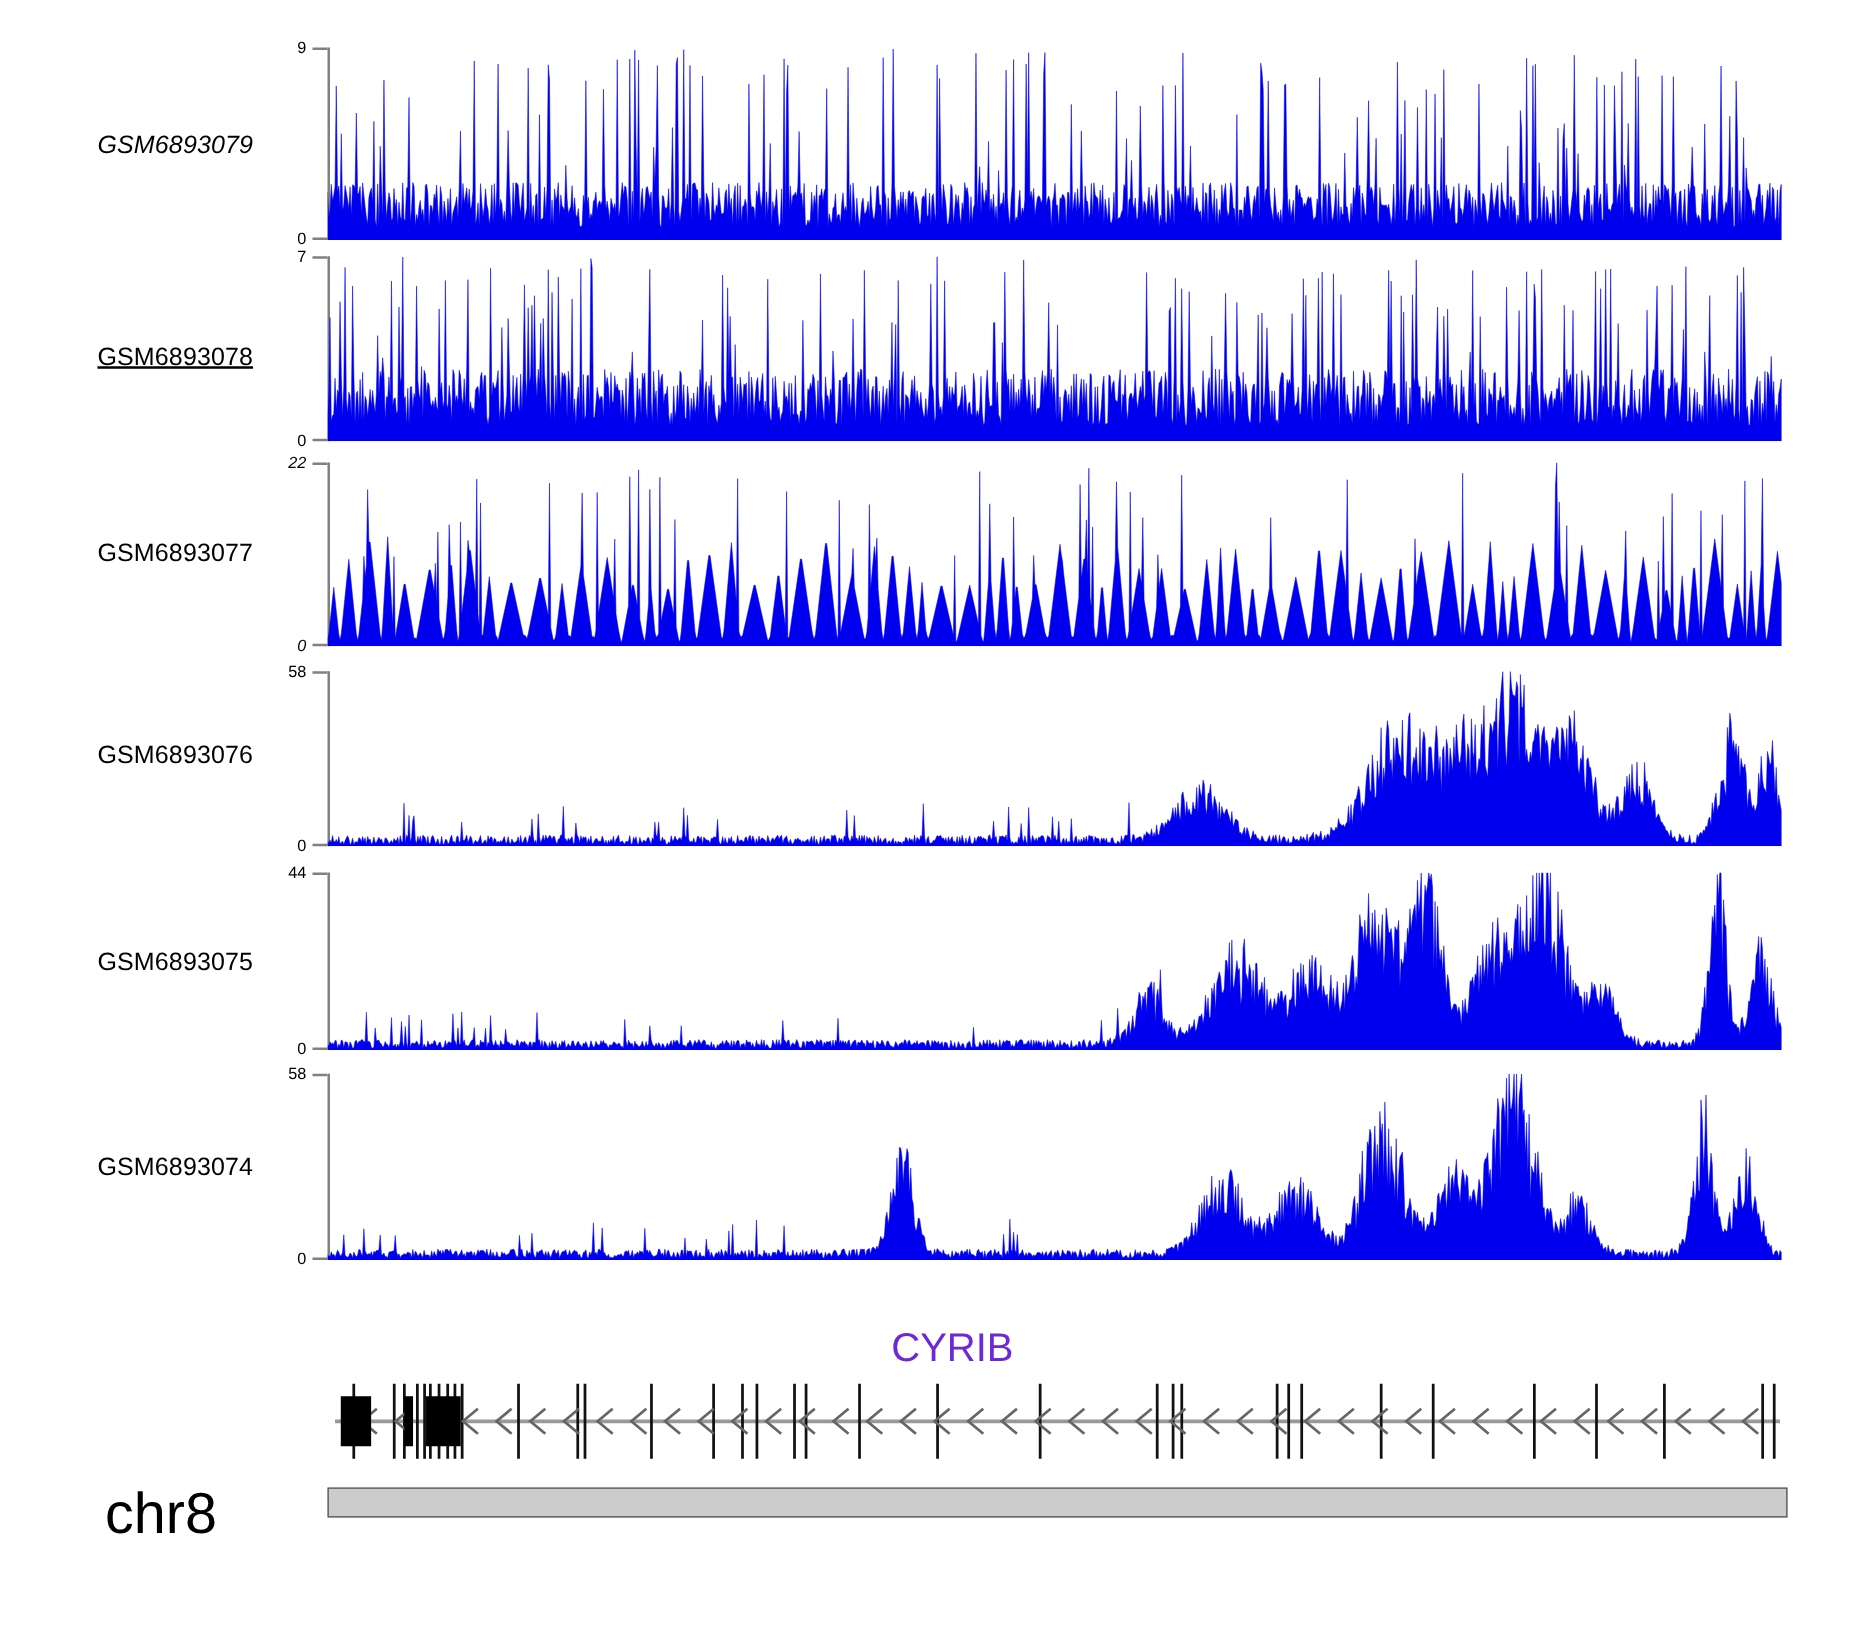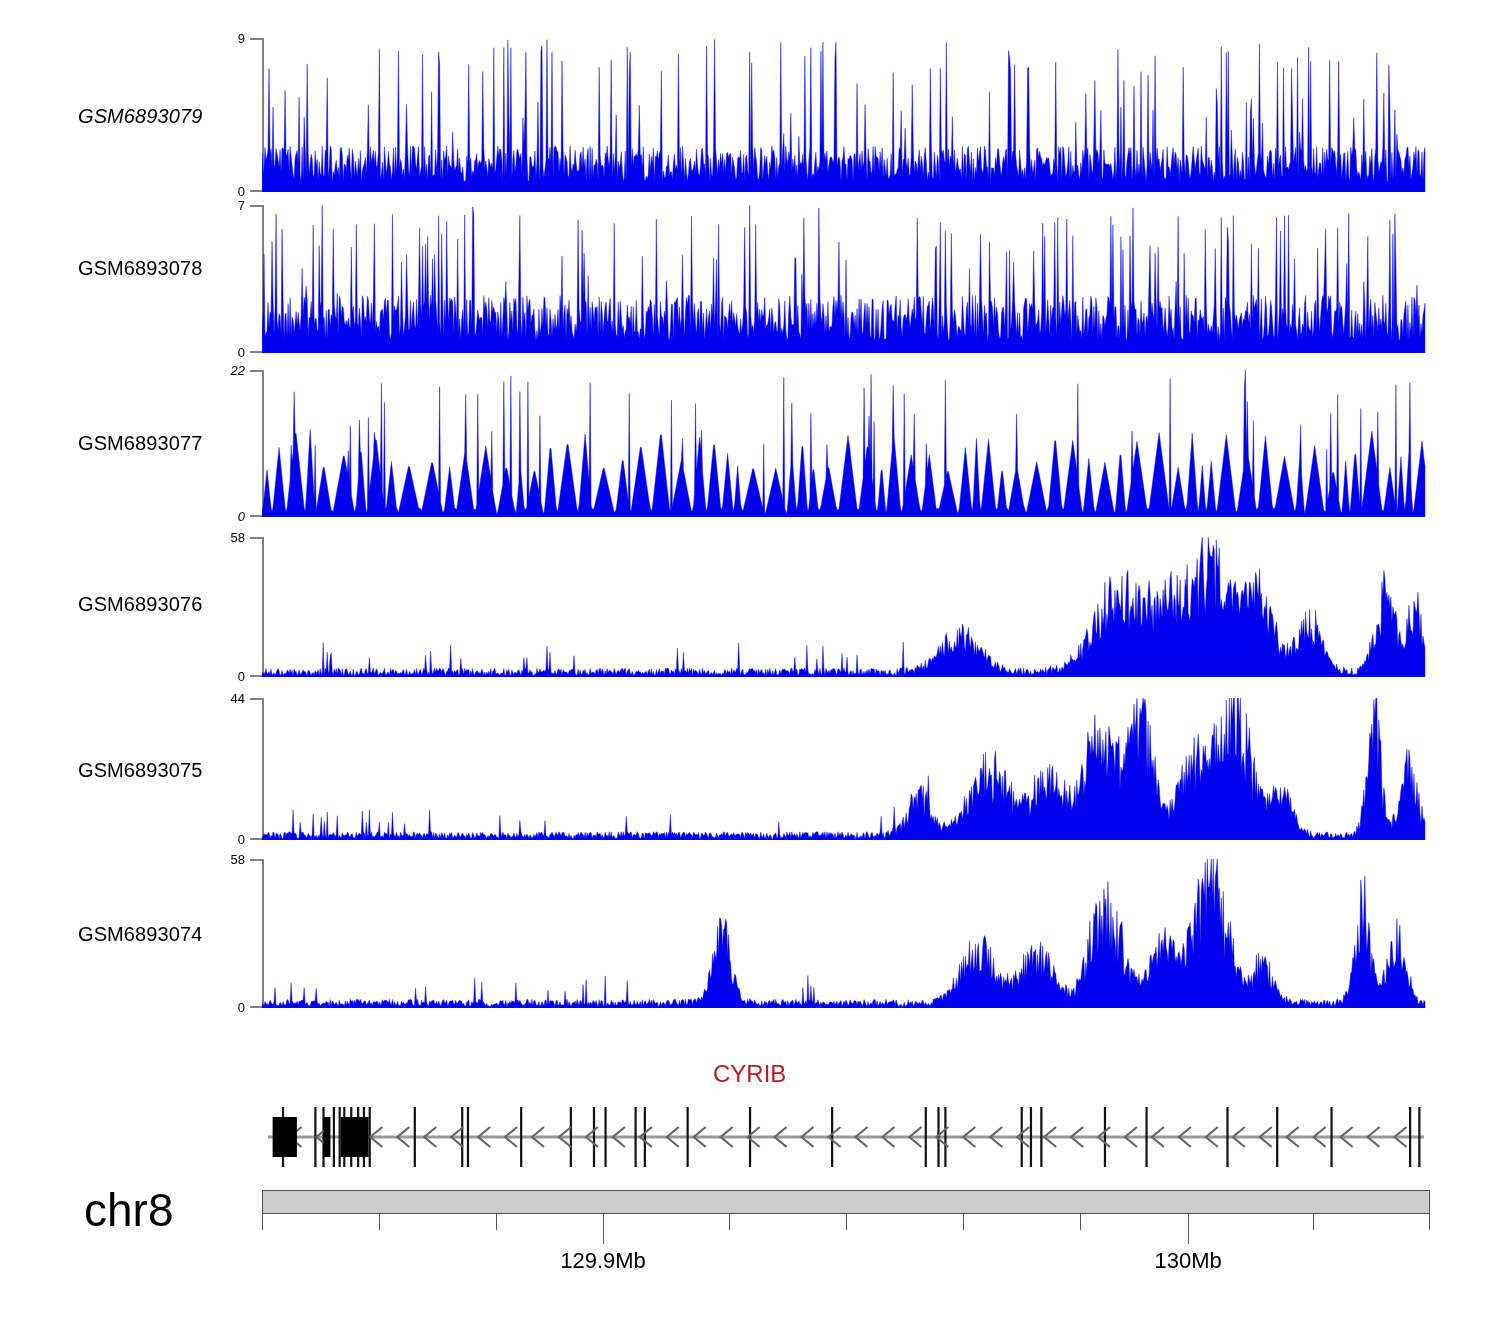--- a/index.html
+++ b/index.html
@@ -20,21 +20,21 @@
     position:absolute;right:100%;margin-right:5px;font-size:13px;color:#000;
     white-space:nowrap;line-height:1;
   }
   .axis-num.top{transform:translateY(-50%);}
   .axis-num.bot{transform:translateY(-50%);}
   .plot{position:absolute;overflow:hidden;}
   .plot svg{display:block;}
 
   
   .gene-title{
-    position:absolute;font-size:24px;color:#b91c1c;white-space:nowrap;
+    position:absolute;font-size:32px;color:#6d28d9;white-space:nowrap;
   }
   .gene-panel{position:absolute;}
 
   
   .chr-label{position:absolute;font-size:46px;color:#000;white-space:nowrap;text-align:center;}
   .ideo-bar{position:absolute;background:#cccccc;border:1px solid #4d4d4d;box-sizing:border-box;}
   .ruler{position:absolute;}
   .ruler-tick{position:absolute;width:1px;background:#555;}
   .ruler-lab{position:absolute;font-size:22px;color:#000;white-space:nowrap;transform:translateX(-50%);}
 </style>
@@ -52,21 +52,21 @@
           <div class="axis-num top" style="top: 0px;">9</div>
           <div class="axis-num bot" style="top: 153px;">0</div>
         </div>
         <div class="plot" style="left: 262px; top: 0px; width: 1164px; height: 154px;">
           <svg width="1164" height="154" viewBox="0 0 1160 100" preserveAspectRatio="none">
             <path d="M0,100 L0,74.89 L1,88.59 L2,84.13 L3,71.05 L4,79.46 L5,76.62 L6,72.47 L7,19.96 L8,74.77 L9,71.95 L10,83.02 L11,44.78 L12,84.85 L13,81.60 L14,71.71 L15,75.22 L16,79.25 L17,83.68 L18,72.38 L19,87.23 L20,71.35 L21,71.66 L22,73.22 L23,34.03 L24,76.25 L25,75.57 L26,72.19 L27,86.74 L28,70.32 L29,76.75 L30,82.74 L31,88.34 L32,91.79 L33,77.96 L34,74.92 L35,73.05 L36,80.79 L37,38.36 L38,89.25 L39,93.40 L40,70.86 L41,92.22 L42,51.26 L43,71.64 L44,87.64 L45,16.84 L46,74.34 L47,88.75 L48,81.43 L49,75.47 L50,78.65 L51,90.13 L52,88.66 L53,73.27 L54,83.02 L55,78.95 L56,92.43 L57,80.38 L58,87.69 L59,89.55 L60,70.28 L61,89.18 L62,89.82 L63,73.29 L64,72.29 L65,25.98 L66,90.62 L67,84.10 L68,70.15 L69,72.04 L70,93.00 L71,86.71 L72,89.73 L73,82.62 L74,79.46 L75,87.44 L76,84.09 L77,90.85 L78,71.72 L79,70.91 L80,75.83 L81,93.06 L82,81.99 L83,82.34 L84,86.23 L85,76.24 L86,79.16 L87,71.42 L88,84.22 L89,91.80 L90,72.18 L91,76.73 L92,90.77 L93,79.77 L94,85.12 L95,90.34 L96,78.48 L97,86.65 L98,73.27 L99,92.71 L100,86.13 L101,83.54 L102,81.33 L103,77.55 L104,88.59 L105,72.89 L106,43.35 L107,84.85 L108,70.66 L109,80.99 L110,76.95 L111,72.94 L112,81.97 L113,73.53 L114,84.30 L115,82.37 L116,74.41 L117,6.97 L118,91.79 L119,88.39 L120,80.67 L121,93.00 L122,70.72 L123,80.54 L124,87.98 L125,82.91 L126,73.46 L127,81.55 L128,84.16 L129,92.15 L130,86.66 L131,71.44 L132,91.34 L133,70.72 L134,87.64 L135,73.02 L136,8.54 L137,84.84 L138,78.86 L139,81.22 L140,90.00 L141,84.98 L142,91.58 L143,71.79 L144,43.14 L145,71.21 L146,85.19 L147,90.23 L148,70.29 L149,86.18 L150,70.33 L151,70.47 L152,71.57 L153,80.96 L154,85.95 L155,76.98 L156,70.48 L157,90.13 L158,86.87 L159,83.35 L160,10.73 L161,90.44 L162,70.59 L163,89.16 L164,82.01 L165,92.52 L166,76.94 L167,75.92 L168,93.06 L169,34.88 L170,89.29 L171,89.21 L172,88.25 L173,72.52 L174,86.63 L175,73.79 L176,8.96 L177,16.78 L178,92.59 L179,79.16 L180,93.21 L181,73.47 L182,79.17 L183,77.34 L184,70.25 L185,89.01 L186,76.59 L187,82.31 L188,83.30 L189,84.82 L190,61.16 L191,78.67 L192,86.39 L193,84.15 L194,82.75 L195,71.82 L196,86.35 L197,78.04 L198,86.82 L199,88.36 L200,83.65 L201,92.45 L202,93.19 L203,92.21 L204,76.85 L205,81.29 L206,17.26 L207,81.03 L208,77.84 L209,89.80 L210,86.31 L211,88.17 L212,79.69 L213,79.28 L214,75.11 L215,85.06 L216,80.92 L217,79.56 L218,81.80 L219,79.43 L220,21.69 L221,71.35 L222,83.92 L223,79.81 L224,84.61 L225,90.09 L226,78.39 L227,81.18 L228,84.32 L229,81.10 L230,85.49 L231,6.35 L232,88.39 L233,85.10 L234,77.51 L235,70.19 L236,77.00 L237,71.99 L238,72.60 L239,79.26 L240,93.31 L241,6.03 L242,90.04 L243,74.69 L244,88.23 L245,1.30 L246,50.97 L247,76.85 L248,6.47 L249,91.38 L250,78.51 L251,73.18 L252,86.53 L253,82.65 L254,73.18 L255,72.21 L256,75.64 L257,78.65 L258,75.07 L259,88.63 L260,51.80 L261,70.56 L262,51.79 L263,9.33 L264,76.57 L265,92.04 L266,93.32 L267,76.90 L268,77.46 L269,82.84 L270,83.93 L271,82.41 L272,73.36 L273,90.25 L274,80.71 L275,41.57 L276,82.73 L277,92.14 L278,8.57 L279,5.21 L280,85.23 L281,90.36 L282,85.25 L283,79.34 L284,1.11 L285,78.34 L286,78.71 L287,71.13 L288,80.73 L289,9.32 L290,89.94 L291,71.36 L292,70.37 L293,70.46 L294,73.76 L295,73.93 L296,87.38 L297,78.17 L298,83.38 L299,14.76 L300,71.17 L301,89.02 L302,75.65 L303,77.68 L304,80.28 L305,90.22 L306,89.24 L307,70.18 L308,84.09 L309,87.03 L310,81.80 L311,83.38 L312,72.89 L313,80.62 L314,86.50 L315,86.41 L316,85.72 L317,75.65 L318,73.85 L319,85.55 L320,70.84 L321,83.55 L322,78.39 L323,92.21 L324,76.27 L325,71.84 L326,92.11 L327,70.45 L328,91.29 L329,71.67 L330,90.93 L331,82.65 L332,82.15 L333,78.80 L334,81.38 L335,92.31 L336,18.99 L337,75.87 L338,83.30 L339,82.56 L340,83.17 L341,89.91 L342,74.53 L343,77.88 L344,70.17 L345,78.91 L346,83.55 L347,74.54 L348,14.17 L349,90.61 L350,74.95 L351,86.78 L352,76.90 L353,49.87 L354,93.09 L355,80.03 L356,84.70 L357,81.61 L358,73.78 L359,85.88 L360,93.38 L361,91.04 L362,73.47 L363,93.46 L364,5.91 L365,86.72 L366,23.54 L367,9.17 L368,84.82 L369,71.90 L370,82.66 L371,76.86 L372,76.66 L373,75.23 L374,77.63 L375,72.07 L376,43.63 L377,76.56 L378,75.55 L379,84.56 L380,70.61 L381,91.76 L382,92.63 L383,89.59 L384,91.40 L385,88.83 L386,75.13 L387,86.15 L388,76.84 L389,82.16 L390,71.35 L391,93.21 L392,76.80 L393,77.30 L394,73.40 L395,79.52 L396,74.75 L397,73.15 L398,21.39 L399,92.92 L400,86.33 L401,90.02 L402,91.31 L403,83.27 L404,82.94 L405,75.93 L406,89.17 L407,86.81 L408,86.93 L409,91.56 L410,81.30 L411,75.48 L412,85.33 L413,82.63 L414,85.68 L415,10.32 L416,82.28 L417,71.26 L418,91.04 L419,70.34 L420,79.89 L421,92.15 L422,78.29 L423,87.26 L424,93.40 L425,87.89 L426,80.41 L427,78.17 L428,86.35 L429,86.11 L430,84.21 L431,79.95 L432,87.54 L433,72.17 L434,82.79 L435,88.19 L436,89.40 L437,83.35 L438,72.50 L439,71.67 L440,81.58 L441,81.76 L442,89.57 L443,5.28 L444,74.84 L445,77.68 L446,93.49 L447,78.07 L448,89.07 L449,89.37 L450,71.91 L451,0.83 L452,71.67 L453,80.03 L454,88.56 L455,79.04 L456,85.14 L457,74.99 L458,81.56 L459,75.01 L460,86.50 L461,78.72 L462,87.52 L463,75.00 L464,74.27 L465,77.74 L466,75.44 L467,74.82 L468,88.91 L469,77.39 L470,81.20 L471,84.95 L472,92.17 L473,90.59 L474,78.48 L475,77.04 L476,78.55 L477,73.20 L478,87.84 L479,87.12 L480,75.64 L481,92.10 L482,77.56 L483,76.02 L484,85.66 L485,90.31 L486,9.04 L487,91.01 L488,16.11 L489,71.75 L490,84.88 L491,71.18 L492,76.40 L493,81.36 L494,91.68 L495,91.61 L496,86.04 L497,71.11 L498,72.90 L499,92.16 L500,84.44 L501,76.30 L502,81.74 L503,76.92 L504,87.11 L505,92.11 L506,80.62 L507,85.21 L508,70.16 L509,74.77 L510,72.79 L511,77.43 L512,92.62 L513,77.54 L514,91.07 L515,83.31 L516,81.43 L517,2.98 L518,84.42 L519,72.33 L520,61.90 L521,86.81 L522,70.23 L523,78.82 L524,81.21 L525,73.93 L526,78.19 L527,48.79 L528,85.89 L529,78.66 L530,85.21 L531,76.24 L532,88.74 L533,82.45 L534,91.46 L535,63.91 L536,82.94 L537,80.75 L538,81.82 L539,75.46 L540,85.43 L541,11.68 L542,77.53 L543,87.17 L544,92.30 L545,78.85 L546,71.40 L547,6.26 L548,90.99 L549,87.99 L550,89.84 L551,79.99 L552,74.19 L553,88.07 L554,83.36 L555,85.91 L556,79.06 L557,8.56 L558,71.00 L559,2.75 L560,77.89 L561,74.72 L562,79.90 L563,73.25 L564,87.11 L565,82.37 L566,78.10 L567,76.99 L568,77.93 L569,81.10 L570,78.70 L571,13.55 L572,2.67 L573,82.79 L574,79.14 L575,77.16 L576,79.71 L577,93.45 L578,79.95 L579,77.49 L580,70.56 L581,82.35 L582,81.80 L583,93.17 L584,78.10 L585,79.00 L586,76.29 L587,76.83 L588,79.12 L589,93.26 L590,75.17 L591,75.49 L592,84.88 L593,29.54 L594,85.77 L595,80.30 L596,75.22 L597,86.13 L598,73.31 L599,84.10 L600,80.02 L601,43.30 L602,76.36 L603,92.39 L604,71.94 L605,79.36 L606,80.26 L607,88.43 L608,86.04 L609,70.61 L610,88.31 L611,70.29 L612,76.55 L613,77.64 L614,78.16 L615,86.57 L616,74.07 L617,84.28 L618,71.41 L619,91.05 L620,78.81 L621,84.05 L622,90.02 L623,78.06 L624,90.45 L625,91.54 L626,88.48 L627,75.26 L628,91.18 L629,22.60 L630,89.60 L631,88.41 L632,88.38 L633,85.68 L634,84.19 L635,71.22 L636,72.97 L637,47.27 L638,89.64 L639,79.15 L640,78.21 L641,58.62 L642,81.22 L643,83.95 L644,78.16 L645,89.27 L646,88.58 L647,76.65 L648,30.41 L649,71.09 L650,87.71 L651,79.84 L652,81.35 L653,87.65 L654,79.78 L655,72.57 L656,86.71 L657,76.78 L658,81.11 L659,89.89 L660,76.62 L661,71.11 L662,80.47 L663,93.11 L664,87.12 L665,90.11 L666,19.74 L667,70.21 L668,90.25 L669,91.78 L670,74.13 L671,83.08 L672,90.42 L673,76.14 L674,79.82 L675,93.04 L676,19.76 L677,72.41 L678,75.35 L679,72.72 L680,79.33 L681,81.22 L682,2.88 L683,81.42 L684,72.02 L685,83.57 L686,76.73 L687,78.54 L688,51.12 L689,85.57 L690,72.65 L691,86.02 L692,83.79 L693,78.03 L694,83.67 L695,85.97 L696,84.86 L697,91.39 L698,70.41 L699,89.62 L700,75.38 L701,75.96 L702,92.22 L703,71.96 L704,70.34 L705,80.35 L706,87.21 L707,74.04 L708,91.98 L709,78.50 L710,92.52 L711,84.11 L712,88.09 L713,71.33 L714,81.06 L715,74.63 L716,70.61 L717,84.11 L718,87.86 L719,85.18 L720,70.26 L721,73.35 L722,83.18 L723,83.90 L724,91.60 L725,34.88 L726,93.49 L727,84.36 L728,84.45 L729,84.43 L730,89.62 L731,77.77 L732,82.62 L733,72.30 L734,71.95 L735,79.35 L736,86.53 L737,89.78 L738,81.14 L739,76.98 L740,81.51 L741,73.16 L742,71.99 L743,89.70 L744,8.13 L745,12.42 L746,22.08 L747,81.14 L748,73.93 L749,73.20 L750,17.43 L751,75.24 L752,82.64 L753,86.13 L754,90.21 L755,72.94 L756,81.06 L757,88.47 L758,85.49 L759,90.99 L760,84.31 L761,92.10 L762,77.52 L763,19.49 L764,19.02 L765,71.67 L766,86.98 L767,78.87 L768,87.83 L769,84.97 L770,79.38 L771,93.27 L772,71.85 L773,71.45 L774,77.70 L775,73.58 L776,77.61 L777,78.18 L778,83.48 L779,80.80 L780,82.72 L781,79.49 L782,77.45 L783,78.81 L784,77.73 L785,83.55 L786,89.96 L787,88.43 L788,87.99 L789,78.59 L790,82.26 L791,15.64 L792,81.02 L793,92.97 L794,70.58 L795,75.11 L796,71.14 L797,92.72 L798,70.48 L799,72.24 L800,81.62 L801,90.46 L802,87.84 L803,81.73 L804,70.61 L805,92.44 L806,73.68 L807,90.91 L808,82.77 L809,87.05 L810,86.38 L811,54.79 L812,82.66 L813,82.99 L814,89.34 L815,91.94 L816,80.94 L817,88.05 L818,72.75 L819,79.33 L820,72.81 L821,36.25 L822,75.01 L823,71.50 L824,91.67 L825,75.62 L826,79.72 L827,86.08 L828,87.78 L829,66.22 L830,27.65 L831,74.87 L832,72.54 L833,74.35 L834,82.07 L835,73.42 L836,47.20 L837,89.06 L838,92.14 L839,72.68 L840,81.31 L841,81.94 L842,81.91 L843,82.12 L844,81.74 L845,83.79 L846,81.47 L847,86.19 L848,92.16 L849,86.88 L850,70.95 L851,91.25 L852,79.95 L853,7.55 L854,72.71 L855,86.49 L856,44.98 L857,92.20 L858,74.05 L859,27.50 L860,89.52 L861,90.18 L862,80.21 L863,75.29 L864,71.19 L865,75.34 L866,71.07 L867,92.14 L868,82.81 L869,31.17 L870,84.03 L871,90.40 L872,72.95 L873,89.00 L874,81.69 L875,88.25 L876,21.86 L877,91.04 L878,71.01 L879,78.20 L880,86.01 L881,93.10 L882,83.59 L883,24.10 L884,86.63 L885,74.23 L886,80.71 L887,84.84 L888,46.87 L889,92.87 L890,11.52 L891,81.08 L892,71.38 L893,79.41 L894,78.37 L895,85.75 L896,82.70 L897,78.70 L898,72.25 L899,90.81 L900,91.85 L901,90.56 L902,70.62 L903,83.30 L904,84.01 L905,88.09 L906,83.50 L907,75.91 L908,71.25 L909,82.51 L910,73.97 L911,76.05 L912,85.78 L913,77.69 L914,92.99 L915,79.03 L916,83.54 L917,87.89 L918,18.92 L919,78.77 L920,88.21 L921,75.75 L922,76.36 L923,80.39 L924,88.29 L925,91.73 L926,86.10 L927,78.29 L928,70.37 L929,78.68 L930,84.81 L931,80.35 L932,75.24 L933,71.57 L934,87.26 L935,89.06 L936,70.19 L937,79.07 L938,81.11 L939,83.62 L940,84.77 L941,51.20 L942,90.98 L943,77.27 L944,77.95 L945,87.07 L946,79.35 L947,84.05 L948,92.88 L949,86.99 L950,90.48 L951,32.79 L952,42.41 L953,78.72 L954,70.40 L955,93.27 L956,5.55 L957,80.25 L958,92.35 L959,89.56 L960,91.33 L961,9.40 L962,72.08 L963,8.63 L964,89.90 L965,88.29 L966,59.83 L967,77.32 L968,92.63 L969,78.94 L970,71.96 L971,93.02 L972,77.50 L973,80.65 L974,90.81 L975,85.98 L976,91.15 L977,74.18 L978,79.75 L979,91.36 L980,92.19 L981,41.89 L982,91.54 L983,77.23 L984,92.21 L985,47.71 L986,39.54 L987,80.23 L988,52.33 L989,81.01 L990,89.39 L991,85.62 L992,79.46 L993,74.05 L994,4.02 L995,73.77 L996,80.54 L997,55.18 L998,85.04 L999,88.17 L1000,90.52 L1001,89.42 L1002,76.61 L1003,82.96 L1004,74.08 L1005,72.80 L1006,74.37 L1007,91.42 L1008,81.59 L1009,92.74 L1010,71.53 L1011,80.81 L1012,15.47 L1013,84.19 L1014,79.05 L1015,76.05 L1016,89.59 L1017,89.67 L1018,19.47 L1019,84.00 L1020,70.69 L1021,84.53 L1022,83.78 L1023,85.54 L1024,81.97 L1025,80.57 L1026,19.81 L1027,51.94 L1028,81.24 L1029,76.35 L1030,71.08 L1031,83.11 L1032,12.61 L1033,90.58 L1034,61.08 L1035,70.99 L1036,74.89 L1037,39.48 L1038,78.72 L1039,85.82 L1040,82.82 L1041,87.49 L1042,84.42 L1043,6.06 L1044,87.96 L1045,15.16 L1046,82.09 L1047,89.31 L1048,71.88 L1049,86.86 L1050,88.82 L1051,70.60 L1052,91.37 L1053,85.72 L1054,80.97 L1055,81.28 L1056,90.92 L1057,71.32 L1058,89.19 L1059,74.21 L1060,83.40 L1061,72.24 L1062,78.97 L1063,79.25 L1064,14.61 L1065,82.53 L1066,71.30 L1067,72.56 L1068,74.99 L1069,73.31 L1070,80.83 L1071,88.44 L1072,72.27 L1073,15.16 L1074,77.90 L1075,75.50 L1076,91.80 L1077,83.60 L1078,75.09 L1079,74.38 L1080,92.24 L1081,84.17 L1082,73.57 L1083,89.91 L1084,92.96 L1085,70.90 L1086,76.51 L1087,71.97 L1088,51.72 L1089,71.57 L1090,72.51 L1091,85.61 L1092,89.29 L1093,86.99 L1094,88.86 L1095,92.59 L1096,75.95 L1097,83.31 L1098,39.70 L1099,81.39 L1100,73.69 L1101,89.07 L1102,90.89 L1103,88.71 L1104,76.88 L1105,82.79 L1106,71.72 L1107,88.12 L1108,92.42 L1109,77.29 L1110,71.26 L1111,9.63 L1112,77.79 L1113,87.20 L1114,84.31 L1115,80.16 L1116,82.24 L1117,70.89 L1118,35.75 L1119,83.93 L1120,72.61 L1121,93.08 L1122,92.79 L1123,17.40 L1124,44.83 L1125,92.22 L1126,74.23 L1127,91.86 L1128,77.89 L1129,46.77 L1130,90.08 L1131,62.58 L1132,72.83 L1133,74.25 L1134,77.15 L1135,79.53 L1136,87.80 L1137,84.43 L1138,88.75 L1139,78.39 L1140,76.86 L1141,71.28 L1142,70.89 L1143,83.94 L1144,76.66 L1145,91.82 L1146,88.11 L1147,83.27 L1148,74.13 L1149,79.74 L1150,70.48 L1151,88.76 L1152,72.67 L1153,73.89 L1154,90.27 L1155,88.30 L1156,74.03 L1157,93.20 L1158,74.62 L1159,71.13 L1159,100 Z" fill="#0000ee" stroke="#0000ee" stroke-width="0.35"></path>
           </svg>
         </div>
       </div>
       <div class="track" style="top: 205px; height: 158px;">
-        <div class="track-label" style="top: 52px;">GSM6893078</div>
+        <div class="track-label" style="top: 70px; text-decoration: underline;">GSM6893078</div>
         <div class="axis" style="left: 250px; top: 0px; width: 14px; height: 148px;">
           <div class="axis-line" style="height:148px;left:12px;"></div>
           <div class="axis-tick" style="top:0px;"></div>
           <div class="axis-tick" style="top:146px;"></div>
           <div class="axis-num top" style="top: 0px;">7</div>
           <div class="axis-num bot" style="top: 147px;">0</div>
         </div>
         <div class="plot" style="left: 262px; top: 0px; width: 1164px; height: 148px;">
           <svg width="1164" height="148" viewBox="0 0 1160 100" preserveAspectRatio="none">
             <path d="M0,100 L0,86.95 L1,73.92 L2,33.14 L3,89.06 L4,86.20 L5,85.44 L6,65.95 L7,83.12 L8,72.25 L9,73.94 L10,24.58 L11,64.46 L12,86.52 L13,70.70 L14,6.02 L15,77.62 L16,84.66 L17,73.46 L18,75.42 L19,87.07 L20,16.08 L21,63.59 L22,90.40 L23,74.11 L24,72.96 L25,88.45 L26,66.65 L27,88.60 L28,62.76 L29,88.03 L30,75.69 L31,77.73 L32,86.37 L33,79.83 L34,71.96 L35,81.38 L36,72.53 L37,79.76 L38,84.52 L39,74.09 L40,42.89 L41,75.31 L42,62.28 L43,66.02 L44,54.87 L45,63.90 L46,88.66 L47,75.86 L48,76.60 L49,65.23 L50,76.19 L51,13.46 L52,80.93 L53,77.09 L54,76.54 L55,85.45 L56,83.44 L57,27.42 L58,68.66 L59,64.95 L60,0.43 L61,77.29 L62,75.87 L63,91.15 L64,71.43 L65,91.25 L66,70.71 L67,70.44 L68,83.02 L69,74.16 L70,76.75 L71,16.10 L72,67.05 L73,74.74 L74,77.03 L75,59.63 L76,87.57 L77,61.63 L78,63.69 L79,75.35 L80,68.29 L81,69.62 L82,78.91 L83,81.48 L84,78.06 L85,81.83 L86,76.27 L87,81.38 L88,83.19 L89,28.45 L90,72.65 L91,68.35 L92,81.65 L93,78.53 L94,13.13 L95,79.93 L96,82.08 L97,69.78 L98,76.96 L99,89.19 L100,61.29 L101,63.53 L102,78.94 L103,75.33 L104,79.23 L105,61.62 L106,64.39 L107,76.44 L108,80.51 L109,66.18 L110,81.77 L111,60.94 L112,12.64 L113,84.78 L114,78.63 L115,83.51 L116,81.87 L117,85.45 L118,72.48 L119,70.97 L120,70.40 L121,77.35 L122,64.95 L123,62.75 L124,74.10 L125,64.50 L126,64.57 L127,87.06 L128,91.12 L129,86.19 L130,6.46 L131,76.01 L132,68.19 L133,71.17 L134,71.32 L135,67.64 L136,61.71 L137,88.93 L138,80.68 L139,38.51 L140,69.97 L141,89.35 L142,82.54 L143,75.17 L144,33.64 L145,61.22 L146,84.02 L147,84.14 L148,64.38 L149,83.98 L150,71.92 L151,65.47 L152,80.34 L153,84.07 L154,63.72 L155,83.77 L156,64.44 L157,15.45 L158,66.39 L159,76.51 L160,27.80 L161,69.01 L162,64.32 L163,26.53 L164,70.25 L165,21.32 L166,64.47 L167,76.27 L168,61.00 L169,69.16 L170,36.33 L171,74.49 L172,33.60 L173,63.70 L174,73.89 L175,86.55 L176,7.22 L177,78.89 L178,88.31 L179,19.54 L180,62.05 L181,89.32 L182,64.43 L183,81.09 L184,11.17 L185,62.78 L186,79.76 L187,62.79 L188,65.79 L189,63.23 L190,65.75 L191,87.17 L192,62.19 L193,69.24 L194,81.74 L195,23.04 L196,86.04 L197,77.11 L198,91.21 L199,77.46 L200,70.68 L201,83.97 L202,6.71 L203,88.79 L204,63.94 L205,88.08 L206,85.93 L207,64.56 L208,64.40 L209,83.43 L210,1.26 L211,6.13 L212,87.17 L213,87.21 L214,79.85 L215,70.83 L216,75.11 L217,77.93 L218,75.66 L219,76.25 L220,87.40 L221,61.15 L222,69.89 L223,65.58 L224,70.56 L225,82.62 L226,62.78 L227,78.62 L228,78.94 L229,64.61 L230,71.72 L231,68.99 L232,72.89 L233,72.37 L234,86.50 L235,72.28 L236,76.84 L237,89.22 L238,65.95 L239,89.75 L240,77.75 L241,62.53 L242,66.91 L243,51.67 L244,71.87 L245,91.30 L246,85.96 L247,65.82 L248,79.11 L249,71.63 L250,86.00 L251,63.18 L252,66.75 L253,63.08 L254,81.92 L255,88.30 L256,48.52 L257,7.11 L258,78.09 L259,90.03 L260,62.24 L261,77.95 L262,72.72 L263,90.50 L264,61.39 L265,71.81 L266,65.40 L267,63.66 L268,80.20 L269,74.42 L270,74.50 L271,70.27 L272,85.36 L273,91.44 L274,84.78 L275,91.44 L276,70.27 L277,87.27 L278,83.08 L279,69.81 L280,82.10 L281,62.06 L282,63.34 L283,81.74 L284,69.38 L285,87.33 L286,88.11 L287,70.23 L288,77.35 L289,89.52 L290,76.78 L291,84.92 L292,73.93 L293,84.71 L294,80.53 L295,70.55 L296,85.51 L297,61.24 L298,71.09 L299,34.42 L300,84.60 L301,72.49 L302,67.76 L303,90.83 L304,69.98 L305,74.22 L306,64.35 L307,81.52 L308,74.76 L309,85.31 L310,88.42 L311,90.30 L312,80.45 L313,85.64 L314,79.18 L315,10.16 L316,70.94 L317,78.43 L318,79.58 L319,17.05 L320,62.71 L321,32.47 L322,65.45 L323,65.36 L324,88.29 L325,47.74 L326,80.67 L327,69.20 L328,85.02 L329,65.29 L330,71.91 L331,79.36 L332,68.97 L333,70.02 L334,68.48 L335,88.80 L336,62.25 L337,85.85 L338,65.30 L339,72.29 L340,86.48 L341,76.19 L342,68.32 L343,65.57 L344,78.97 L345,77.88 L346,68.28 L347,63.33 L348,84.68 L349,78.26 L350,86.98 L351,12.40 L352,80.41 L353,87.70 L354,89.18 L355,65.64 L356,82.61 L357,64.89 L358,74.79 L359,83.98 L360,81.57 L361,89.63 L362,85.56 L363,83.83 L364,67.63 L365,76.89 L366,75.60 L367,79.99 L368,68.59 L369,89.65 L370,68.69 L371,85.56 L372,85.50 L373,64.50 L374,85.05 L375,85.86 L376,90.71 L377,83.65 L378,83.81 L379,34.63 L380,74.81 L381,90.23 L382,86.87 L383,71.60 L384,72.92 L385,68.60 L386,71.80 L387,63.81 L388,65.77 L389,75.62 L390,88.17 L391,67.15 L392,81.42 L393,9.57 L394,74.93 L395,82.58 L396,89.15 L397,65.21 L398,75.05 L399,75.72 L400,81.61 L401,71.75 L402,75.73 L403,51.24 L404,65.87 L405,89.91 L406,91.13 L407,83.25 L408,66.98 L409,67.22 L410,91.31 L411,65.43 L412,65.80 L413,63.83 L414,62.53 L415,81.99 L416,69.01 L417,83.27 L418,75.61 L419,33.86 L420,71.90 L421,89.89 L422,72.32 L423,62.43 L424,67.75 L425,60.97 L426,61.52 L427,86.92 L428,7.61 L429,64.49 L430,79.72 L431,66.52 L432,80.16 L433,87.22 L434,72.65 L435,70.11 L436,86.02 L437,65.08 L438,65.32 L439,84.67 L440,72.92 L441,91.14 L442,82.12 L443,70.25 L444,84.18 L445,75.55 L446,71.46 L447,85.10 L448,66.83 L449,74.72 L450,35.75 L451,81.52 L452,64.84 L453,36.91 L454,90.62 L455,13.07 L456,79.79 L457,86.45 L458,66.48 L459,62.38 L460,91.41 L461,74.79 L462,75.69 L463,76.57 L464,83.68 L465,74.23 L466,66.69 L467,76.24 L468,64.64 L469,80.57 L470,72.69 L471,77.24 L472,82.42 L473,73.54 L474,81.51 L475,85.50 L476,87.33 L477,76.93 L478,86.90 L479,80.55 L480,68.07 L481,15.07 L482,69.27 L483,72.83 L484,90.14 L485,86.58 L486,0.25 L487,74.36 L488,83.25 L489,81.28 L490,86.15 L491,75.92 L492,13.31 L493,73.14 L494,65.97 L495,79.32 L496,70.35 L497,79.62 L498,70.80 L499,75.10 L500,74.41 L501,62.55 L502,83.85 L503,81.03 L504,80.68 L505,76.42 L506,70.30 L507,85.43 L508,69.52 L509,75.50 L510,86.70 L511,79.84 L512,78.71 L513,85.26 L514,85.68 L515,63.19 L516,68.56 L517,87.35 L518,83.36 L519,86.79 L520,81.20 L521,64.87 L522,84.51 L523,91.29 L524,89.70 L525,70.89 L526,61.44 L527,75.05 L528,81.33 L529,80.77 L530,80.65 L531,35.88 L532,35.99 L533,80.45 L534,68.08 L535,85.61 L536,87.30 L537,90.63 L538,46.65 L539,71.39 L540,8.59 L541,61.54 L542,70.70 L543,66.50 L544,83.73 L545,66.37 L546,83.36 L547,63.68 L548,83.78 L549,73.55 L550,82.13 L551,71.88 L552,81.44 L553,66.40 L554,76.61 L555,1.96 L556,63.04 L557,74.83 L558,79.61 L559,66.67 L560,73.64 L561,86.73 L562,74.77 L563,85.26 L564,65.31 L565,85.91 L566,82.30 L567,82.43 L568,81.49 L569,68.48 L570,61.82 L571,75.51 L572,64.50 L573,71.87 L574,62.66 L575,25.09 L576,73.94 L577,60.97 L578,76.65 L579,65.34 L580,74.68 L581,88.93 L582,37.08 L583,88.46 L584,76.02 L585,89.46 L586,89.21 L587,76.22 L588,72.05 L589,73.25 L590,81.34 L591,74.58 L592,84.98 L593,70.01 L594,88.36 L595,63.64 L596,79.13 L597,63.54 L598,87.30 L599,85.39 L600,72.47 L601,66.30 L602,81.95 L603,66.62 L604,80.14 L605,68.75 L606,88.26 L607,89.71 L608,63.32 L609,64.15 L610,91.40 L611,89.46 L612,70.60 L613,87.32 L614,70.37 L615,91.14 L616,88.55 L617,81.06 L618,69.50 L619,64.72 L620,91.08 L621,90.43 L622,90.58 L623,64.11 L624,64.75 L625,75.00 L626,68.82 L627,67.25 L628,77.35 L629,78.37 L630,78.61 L631,67.64 L632,61.36 L633,87.00 L634,74.65 L635,76.17 L636,64.28 L637,82.89 L638,88.83 L639,76.95 L640,74.33 L641,74.02 L642,77.81 L643,74.55 L644,63.30 L645,77.53 L646,82.72 L647,75.49 L648,70.37 L649,74.57 L650,62.09 L651,78.42 L652,74.98 L653,8.78 L654,63.40 L655,61.83 L656,62.42 L657,72.19 L658,81.90 L659,61.83 L660,86.23 L661,87.37 L662,77.19 L663,68.62 L664,67.61 L665,64.93 L666,85.18 L667,75.60 L668,62.74 L669,68.47 L670,83.71 L671,29.77 L672,27.71 L673,87.47 L674,90.38 L675,63.72 L676,11.91 L677,89.42 L678,74.83 L679,86.39 L680,78.75 L681,17.54 L682,67.84 L683,81.82 L684,91.33 L685,90.87 L686,72.37 L687,19.17 L688,71.75 L689,80.17 L690,70.65 L691,74.24 L692,81.96 L693,90.19 L694,81.88 L695,82.64 L696,84.88 L697,84.33 L698,61.84 L699,76.04 L700,86.07 L701,88.51 L702,69.77 L703,65.66 L704,81.06 L705,43.06 L706,79.69 L707,84.23 L708,60.96 L709,74.27 L710,88.53 L711,61.11 L712,91.23 L713,66.49 L714,86.68 L715,62.22 L716,20.00 L717,62.25 L718,75.51 L719,87.18 L720,67.76 L721,75.32 L722,72.91 L723,91.06 L724,86.83 L725,24.92 L726,64.22 L727,65.39 L728,70.09 L729,82.80 L730,62.69 L731,77.57 L732,69.02 L733,73.75 L734,86.14 L735,89.62 L736,89.75 L737,73.42 L738,69.51 L739,69.03 L740,82.85 L741,68.88 L742,31.70 L743,90.66 L744,89.03 L745,30.65 L746,82.94 L747,79.39 L748,63.72 L749,38.67 L750,65.61 L751,76.13 L752,87.65 L753,72.68 L754,88.59 L755,72.83 L756,89.49 L757,88.27 L758,90.97 L759,70.20 L760,65.55 L761,62.70 L762,63.63 L763,85.92 L764,78.28 L765,66.62 L766,69.50 L767,66.65 L768,70.42 L769,31.02 L770,64.51 L771,81.60 L772,80.31 L773,78.57 L774,70.75 L775,85.91 L776,84.73 L777,72.48 L778,12.13 L779,71.81 L780,21.14 L781,84.69 L782,77.62 L783,64.01 L784,76.30 L785,89.85 L786,67.54 L787,77.86 L788,69.65 L789,68.66 L790,11.90 L791,75.92 L792,89.04 L793,8.51 L794,83.10 L795,65.51 L796,80.04 L797,70.42 L798,61.19 L799,65.25 L800,74.67 L801,71.12 L802,9.48 L803,76.87 L804,71.29 L805,64.42 L806,77.63 L807,90.85 L808,20.73 L809,77.89 L810,65.73 L811,65.24 L812,86.86 L813,74.73 L814,80.99 L815,86.05 L816,84.74 L817,90.58 L818,62.14 L819,87.30 L820,81.20 L821,70.57 L822,70.16 L823,88.34 L824,76.46 L825,74.23 L826,61.68 L827,64.86 L828,86.70 L829,68.53 L830,83.22 L831,62.75 L832,69.15 L833,91.03 L834,71.45 L835,88.88 L836,80.11 L837,90.34 L838,74.62 L839,75.89 L840,81.78 L841,76.67 L842,74.19 L843,61.84 L844,62.70 L845,66.95 L846,7.61 L847,67.56 L848,13.38 L849,76.38 L850,68.82 L851,68.86 L852,90.43 L853,81.69 L854,81.99 L855,90.54 L856,21.35 L857,87.63 L858,30.10 L859,83.58 L860,67.66 L861,90.99 L862,90.58 L863,71.02 L864,86.00 L865,20.76 L866,65.30 L867,68.86 L868,1.94 L869,65.39 L870,71.08 L871,70.22 L872,88.67 L873,76.45 L874,77.64 L875,86.82 L876,65.00 L877,79.61 L878,78.89 L879,72.99 L880,88.66 L881,76.46 L882,74.75 L883,80.08 L884,52.09 L885,27.43 L886,72.58 L887,66.37 L888,73.62 L889,77.70 L890,32.45 L891,61.89 L892,84.42 L893,28.56 L894,69.75 L895,65.20 L896,70.84 L897,69.09 L898,85.45 L899,80.52 L900,69.46 L901,82.38 L902,88.79 L903,83.13 L904,61.60 L905,76.98 L906,70.39 L907,85.76 L908,82.98 L909,90.76 L910,68.43 L911,51.71 L912,77.70 L913,7.70 L914,81.44 L915,68.67 L916,89.20 L917,90.48 L918,90.96 L919,32.62 L920,82.33 L921,61.09 L922,79.58 L923,62.71 L924,84.81 L925,86.97 L926,71.53 L927,74.55 L928,74.73 L929,79.91 L930,63.14 L931,62.92 L932,90.65 L933,77.79 L934,78.12 L935,70.66 L936,75.80 L937,77.13 L938,75.28 L939,85.09 L940,16.68 L941,65.50 L942,87.80 L943,80.31 L944,84.22 L945,86.08 L946,81.66 L947,86.90 L948,76.83 L949,67.60 L950,29.33 L951,74.21 L952,91.04 L953,82.20 L954,91.05 L955,85.40 L956,8.36 L957,83.89 L958,69.65 L959,91.11 L960,62.48 L961,66.18 L962,15.09 L963,22.48 L964,66.90 L965,72.65 L966,84.06 L967,90.06 L968,7.15 L969,71.04 L970,78.76 L971,74.26 L972,78.78 L973,83.86 L974,77.54 L975,75.20 L976,72.84 L977,82.45 L978,76.89 L979,78.10 L980,71.45 L981,72.34 L982,65.59 L983,79.79 L984,73.51 L985,85.28 L986,26.46 L987,78.29 L988,61.05 L989,69.83 L990,66.71 L991,63.86 L992,73.86 L993,29.27 L994,89.26 L995,80.06 L996,63.55 L997,90.79 L998,88.98 L999,80.06 L1000,61.71 L1001,69.30 L1002,88.72 L1003,87.74 L1004,79.67 L1005,64.46 L1006,68.19 L1007,78.83 L1008,88.17 L1009,89.57 L1010,62.42 L1011,8.26 L1012,90.58 L1013,83.99 L1014,69.17 L1015,17.50 L1016,79.69 L1017,69.98 L1018,74.88 L1019,7.22 L1020,68.81 L1021,81.78 L1022,81.48 L1023,6.93 L1024,87.84 L1025,80.56 L1026,84.14 L1027,67.22 L1028,73.78 L1029,36.37 L1030,80.18 L1031,85.10 L1032,90.97 L1033,78.01 L1034,69.47 L1035,87.41 L1036,86.47 L1037,80.41 L1038,82.98 L1039,66.93 L1040,61.09 L1041,90.14 L1042,72.35 L1043,81.71 L1044,84.40 L1045,85.50 L1046,71.71 L1047,89.31 L1048,83.84 L1049,67.24 L1050,64.43 L1051,84.41 L1052,29.13 L1053,74.08 L1054,85.81 L1055,75.11 L1056,65.66 L1057,61.19 L1058,62.58 L1059,42.17 L1060,16.07 L1061,69.16 L1062,72.78 L1063,61.47 L1064,64.79 L1065,61.29 L1066,85.54 L1067,89.68 L1068,83.06 L1069,71.40 L1070,72.08 L1071,69.41 L1072,15.64 L1073,80.37 L1074,65.73 L1075,70.44 L1076,68.20 L1077,79.33 L1078,87.47 L1079,77.39 L1080,66.34 L1081,39.60 L1082,75.16 L1083,5.62 L1084,89.42 L1085,88.88 L1086,70.87 L1087,88.94 L1088,90.33 L1089,77.80 L1090,71.68 L1091,88.65 L1092,73.43 L1093,87.27 L1094,79.89 L1095,89.17 L1096,80.68 L1097,90.62 L1098,51.69 L1099,66.48 L1100,90.91 L1101,64.11 L1102,21.25 L1103,83.67 L1104,71.24 L1105,63.66 L1106,83.53 L1107,74.65 L1108,89.22 L1109,65.81 L1110,72.96 L1111,78.29 L1112,85.34 L1113,69.62 L1114,81.88 L1115,76.85 L1116,84.03 L1117,61.03 L1118,78.51 L1119,80.80 L1120,66.49 L1121,85.35 L1122,87.93 L1123,68.50 L1124,10.37 L1125,82.19 L1126,90.42 L1127,19.50 L1128,88.55 L1129,6.05 L1130,40.91 L1131,83.35 L1132,81.11 L1133,91.07 L1134,91.29 L1135,77.39 L1136,77.84 L1137,87.66 L1138,74.07 L1139,69.04 L1140,65.08 L1141,90.37 L1142,67.41 L1143,90.77 L1144,79.48 L1145,85.59 L1146,62.20 L1147,89.25 L1148,62.47 L1149,64.40 L1150,74.40 L1151,54.13 L1152,77.53 L1153,67.71 L1154,89.65 L1155,80.19 L1156,86.40 L1157,74.44 L1158,71.29 L1159,66.33 L1159,100 Z" fill="#0000ee" stroke="#0000ee" stroke-width="0.35"></path>
@@ -215,28 +215,13 @@
         <path d="M1090.6190476190477,29 L1078.6190476190477,39 L1090.6190476190477,49" fill="none" stroke="#666" stroke-width="2.2"></path>
         <path d="M1117.5714285714287,29 L1105.5714285714287,39 L1117.5714285714287,49" fill="none" stroke="#666" stroke-width="2.2"></path>
         <path d="M1144.5238095238096,29 L1132.5238095238096,39 L1144.5238095238096,49" fill="none" stroke="#666" stroke-width="2.2"></path>
         <rect x="10.623999999999999" y="19" width="24.276" height="40" fill="#000"></rect>
         <rect x="61.488" y="19" width="6.936" height="40" fill="#000"></rect>
         <rect x="78.828" y="19" width="27.744" height="40" fill="#000"></rect>
       </svg></div>
 
   <div class="chr-label" id="chr-label" style="left:84px;top:1183px;">chr8</div>
   <div class="ideo-bar" id="ideo-bar" style="left:262px;top:1190px;width:1168px;height:24px;"></div>
-  <div class="ruler" id="ruler" style="left:262px;top:1214px;width:1168px;height:70px;">
-      <div class="ruler-tick" style="left: 0px; top: 0px; height: 16px;"></div>
-      <div class="ruler-tick" style="left: 116.8px; top: 0px; height: 16px;"></div>
-      <div class="ruler-tick" style="left: 233.6px; top: 0px; height: 16px;"></div>
-      <div class="ruler-tick" style="left: 341.056px; top: 0px; height: 30px;"></div>
-      <div class="ruler-lab" style="left: 341.056px; top: 34px;">129.9Mb</div>
-      <div class="ruler-tick" style="left: 467.2px; top: 0px; height: 16px;"></div>
-      <div class="ruler-tick" style="left: 584px; top: 0px; height: 16px;"></div>
-      <div class="ruler-tick" style="left: 700.8px; top: 0px; height: 16px;"></div>
-      <div class="ruler-tick" style="left: 817.6px; top: 0px; height: 16px;"></div>
-      <div class="ruler-tick" style="left: 926.224px; top: 0px; height: 30px;"></div>
-      <div class="ruler-lab" style="left: 926.224px; top: 34px;">130Mb</div>
-      <div class="ruler-tick" style="left: 1051.2px; top: 0px; height: 16px;"></div>
-      <div class="ruler-tick" style="left: 1167px; top: 0px; height: 16px;"></div>
-    </div>
 </div>
 
 </body></html>

